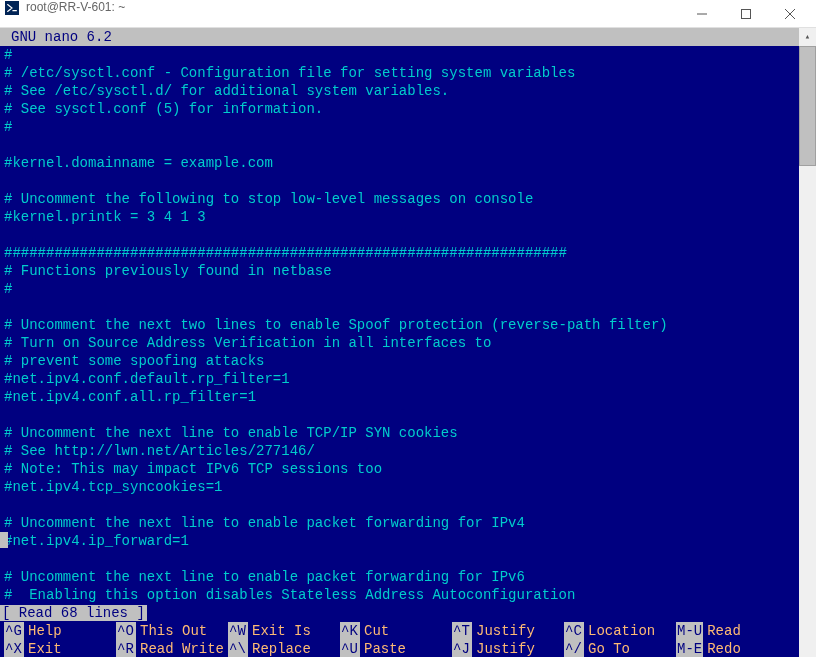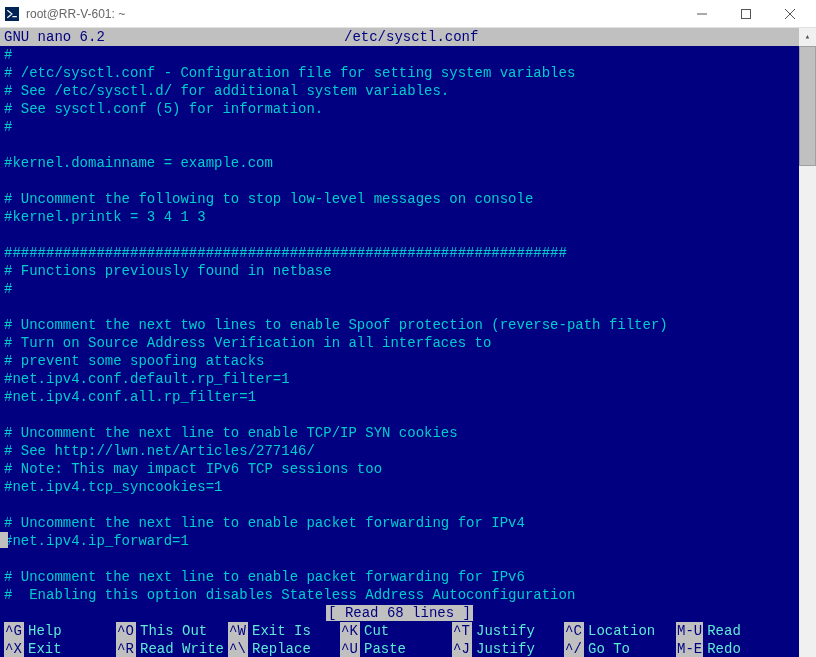--- a/index.html
+++ b/index.html
@@ -13,21 +13,21 @@
       background: #fff;
       width: 816px;
       height: 657px;
       overflow: hidden;
       position: relative;
     }
     .titlebar {
       height: 28px;
       background: #fff;
       display: flex;
-      align-items: center;
+      align-items: flex-start;
       padding: 0 4px;
       border-bottom: 1px solid #e0e0e0;
     }
     .titlebar-icon {
       width: 16px;
       height: 16px;
       margin-right: 6px;
       display: inline-flex;
       align-items: center;
       justify-content: center;
@@ -89,34 +89,33 @@
     }
     .scroll-arrow.up { top: 0; }
     .content {
       padding-right: 17px;
     }
     .nano-header {
       background: #c0c0c0;
       color: #000080;
       display: flex;
       height: 18px;
-      padding: 0 4px;
+      padding: 0 11px;
     }
     .nano-header .left { width: 340px; }
     .nano-header .center { flex: 0 0 auto; }
     .file-body {
       padding-left: 4px;
       color: #00cccc;
       white-space: pre;
     }
     .file-line {
       height: 18px;
     }
     .status-line {
-      text-align: center;
       color: #c0c0c0;
     }
     .status-line span {
       background: #c0c0c0;
       color: #000080;
       padding: 0 2px;
     }
     .shortcuts {
       padding-left: 4px;
     }
@@ -130,21 +129,21 @@
     }
     .sc.narrow { width: 70px; }
     .sc-key {
       background: #c0c0c0;
       color: #000080;
       padding: 0 1px;
       margin-right: 4px;
       min-width: 20px;
     }
     .sc-label {
-      color: #5eead4;
+      color: #fdba74;
     }
     .cursor-block {
       position: absolute;
       left: 0;
       top: calc(28 * 18px);
       width: 8px;
       height: 16px;
       background: #c0c0c0;
     }
   </style>
@@ -176,21 +175,20 @@
           <line x1="10" y1="0" x2="0" y2="10" stroke="#555" stroke-width="1"></line>
         </svg>
     </div>
   </div>
 </div>
 
 <div class="terminal">
   <div class="content">
     <div class="nano-header">
       <span class="left">GNU nano 6.2</span>
-      <span class="center">/etc/sysctl.conf</span>
     </div>
 
     <div class="file-body" id="file-body"><div class="file-line">#</div><div class="file-line"># /etc/sysctl.conf - Configuration file for setting system variables</div><div class="file-line"># See /etc/sysctl.d/ for additional system variables.</div><div class="file-line"># See sysctl.conf (5) for information.</div><div class="file-line">#</div><div class="file-line"></div><div class="file-line">#kernel.domainname = example.com</div><div class="file-line"></div><div class="file-line"># Uncomment the following to stop low-level messages on console</div><div class="file-line">#kernel.printk = 3 4 1 3</div><div class="file-line"></div><div class="file-line">###################################################################</div><div class="file-line"># Functions previously found in netbase</div><div class="file-line">#</div><div class="file-line"></div><div class="file-line"># Uncomment the next two lines to enable Spoof protection (reverse-path filter)</div><div class="file-line"># Turn on Source Address Verification in all interfaces to</div><div class="file-line"># prevent some spoofing attacks</div><div class="file-line">#net.ipv4.conf.default.rp_filter=1</div><div class="file-line">#net.ipv4.conf.all.rp_filter=1</div><div class="file-line"></div><div class="file-line"># Uncomment the next line to enable TCP/IP SYN cookies</div><div class="file-line"># See http://lwn.net/Articles/277146/</div><div class="file-line"># Note: This may impact IPv6 TCP sessions too</div><div class="file-line">#net.ipv4.tcp_syncookies=1</div><div class="file-line"></div><div class="file-line"># Uncomment the next line to enable packet forwarding for IPv4</div><div class="file-line">#net.ipv4.ip_forward=1</div><div class="file-line"></div><div class="file-line"># Uncomment the next line to enable packet forwarding for IPv6</div><div class="file-line">#  Enabling this option disables Stateless Address Autoconfiguration</div></div>
 
     <div class="status-line">
       <span>[ Read 68 lines ]</span>
     </div>
 
     <div class="shortcuts">
       <div class="shortcut-row" id="sc-row1">

